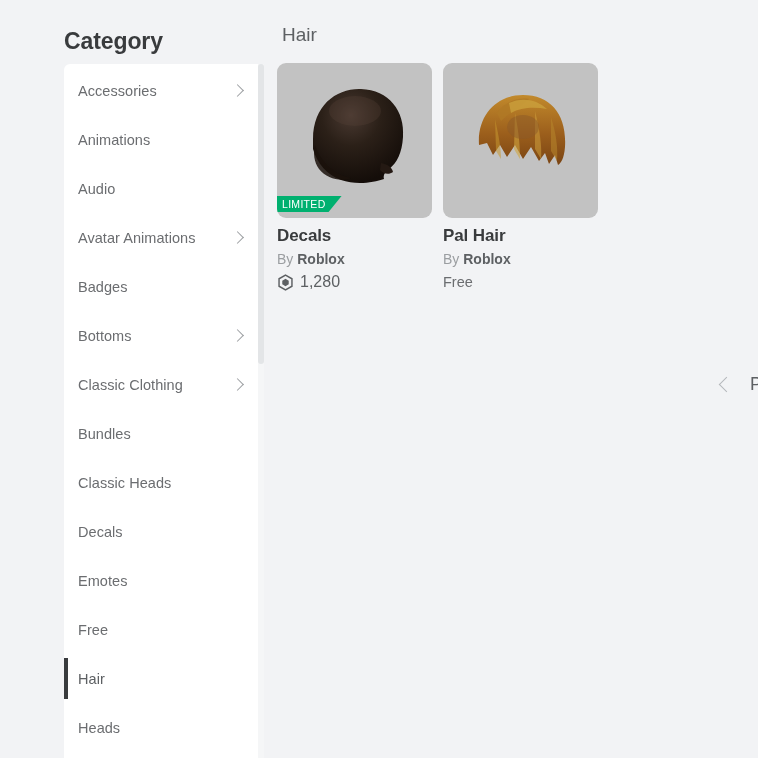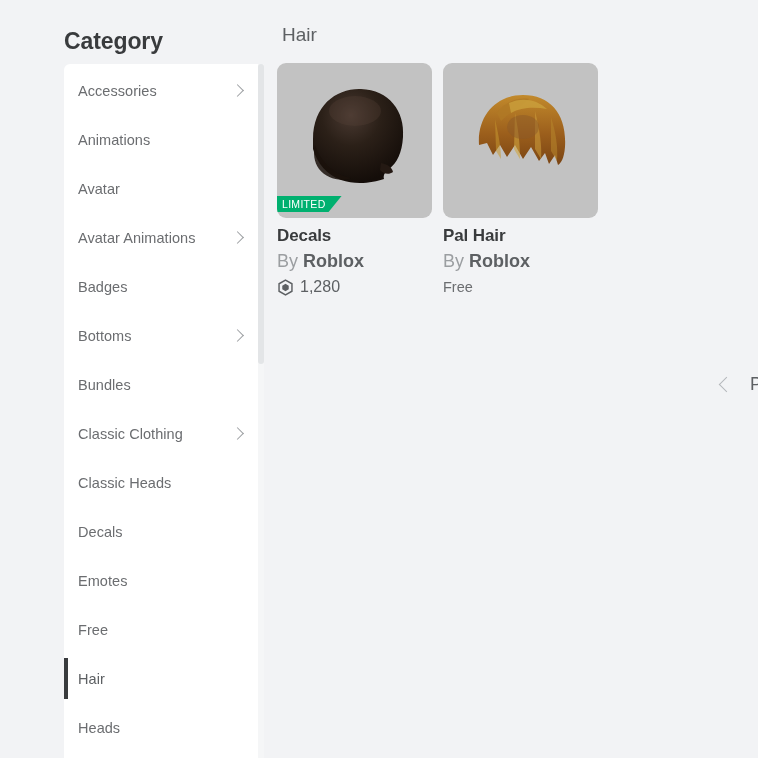--- a/index.html
+++ b/index.html
@@ -193,21 +193,21 @@
     margin-top: 8px;
     font-size: 17px;
     font-weight: 700;
     color: #393b3d;
     letter-spacing: -0.1px;
     white-space: nowrap;
   }
 
   .card-creator {
     margin-top: 5px;
-    font-size: 18px;
+    font-size: 14px;
     color: #9b9ea1;
     white-space: nowrap;
   }
   .card-creator .creator-name {
     color: #5d6063;
     font-weight: 700;
   }
 
   .card-price {
     margin-top: 6px;
@@ -264,39 +264,39 @@
     <div class="category-card">
       <ul class="cat-list" id="cat-list">
           <li class="cat-item">
             <span class="cat-label">Accessories</span>
             <span class="chev-right"></span>
           </li>
           <li class="cat-item">
             <span class="cat-label">Animations</span>
           </li>
           <li class="cat-item">
-            <span class="cat-label">Avatar</span>
+            <span class="cat-label">Audio</span>
           </li>
           <li class="cat-item">
             <span class="cat-label">Avatar Animations</span>
             <span class="chev-right"></span>
           </li>
           <li class="cat-item">
             <span class="cat-label">Badges</span>
           </li>
           <li class="cat-item">
             <span class="cat-label">Bottoms</span>
             <span class="chev-right"></span>
           </li>
           <li class="cat-item">
-            <span class="cat-label">Bundles</span>
-          </li>
-          <li class="cat-item">
             <span class="cat-label">Classic Clothing</span>
             <span class="chev-right"></span>
+          </li>
+          <li class="cat-item">
+            <span class="cat-label">Bundles</span>
           </li>
           <li class="cat-item">
             <span class="cat-label">Classic Heads</span>
           </li>
           <li class="cat-item">
             <span class="cat-label">Decals</span>
           </li>
           <li class="cat-item">
             <span class="cat-label">Emotes</span>
           </li>

